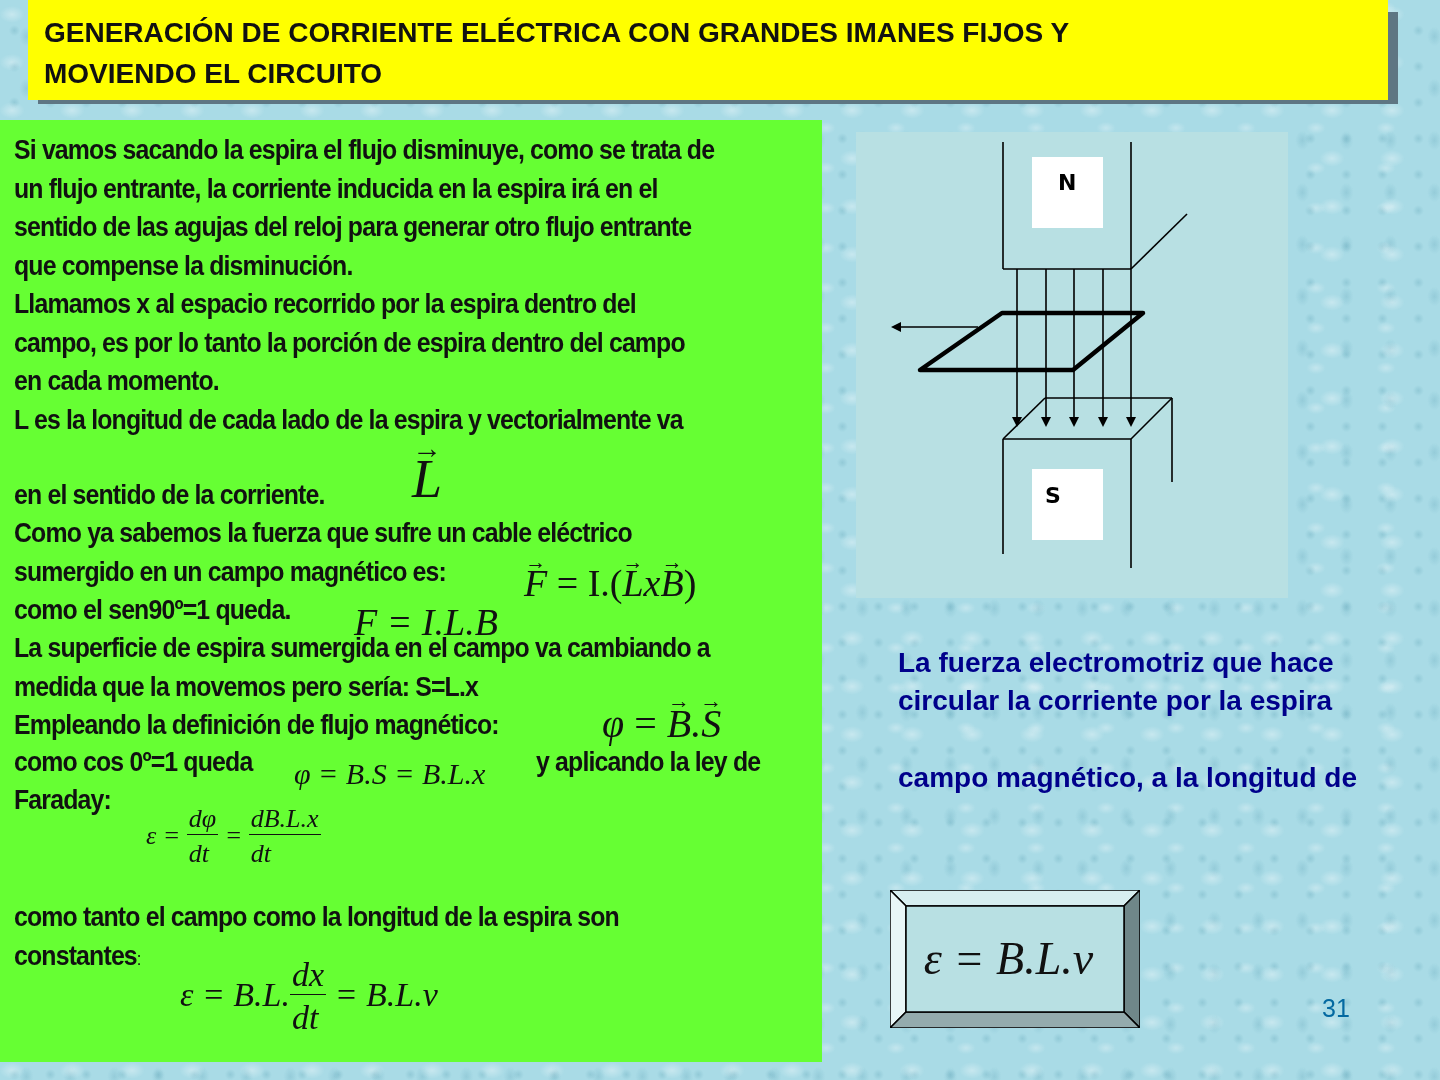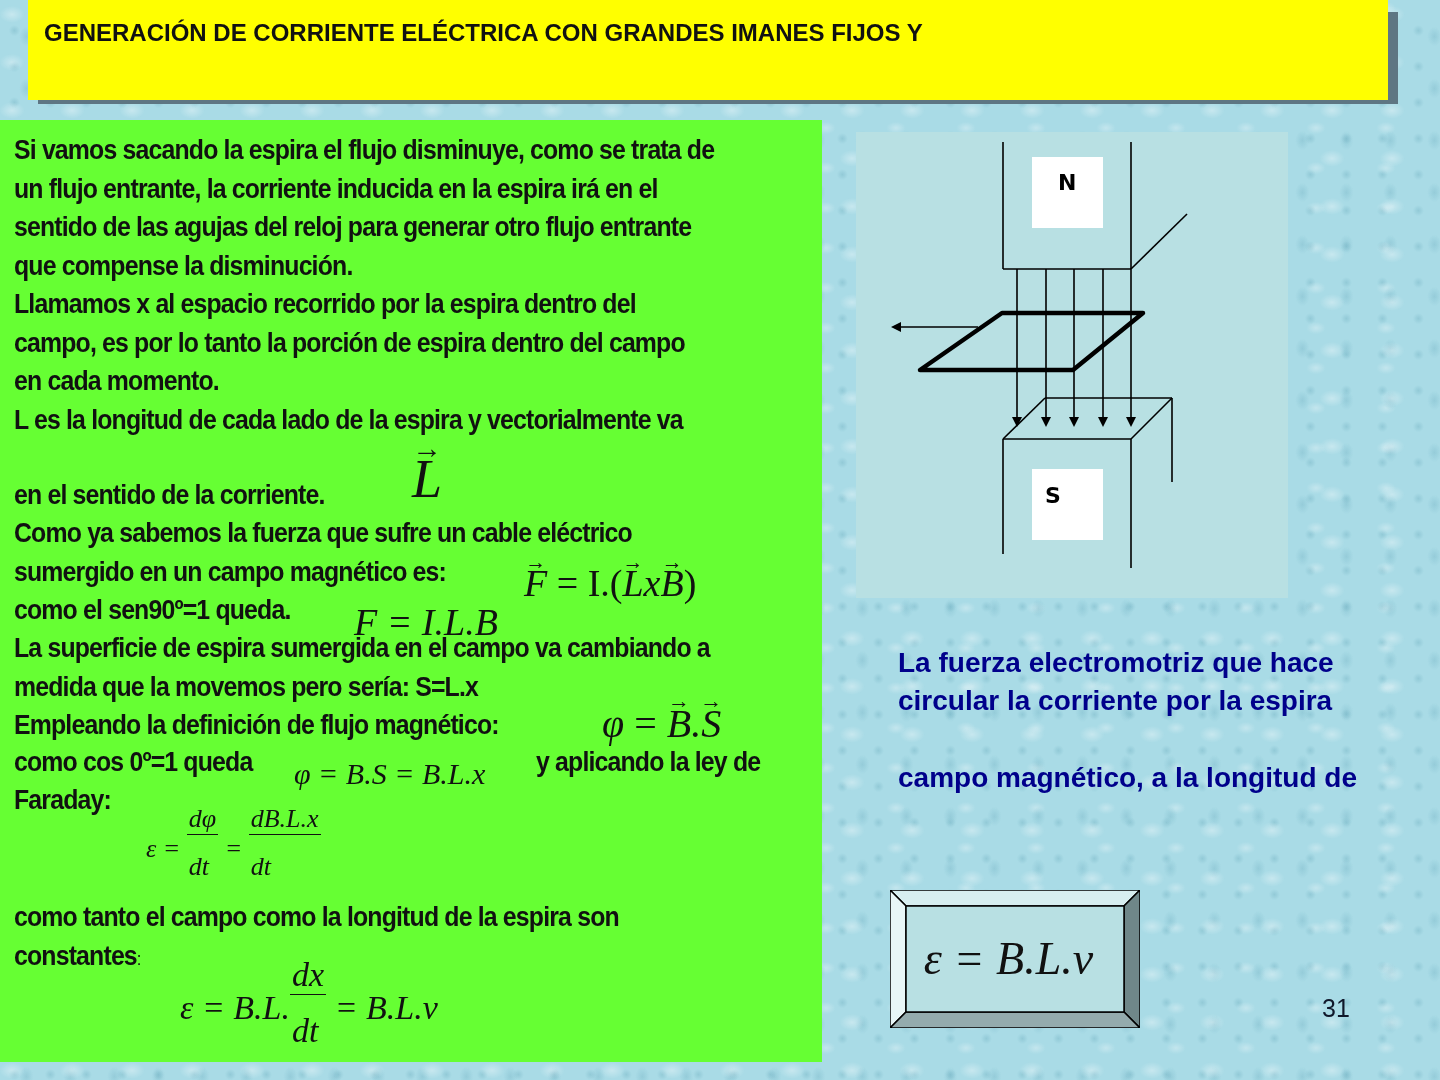--- a/index.html
+++ b/index.html
@@ -17,21 +17,21 @@
   .title-shadow {
     position:absolute; left:38px; top:12px; width:1360px; height:92px;
     background:#5e7683;
   }
   .title-box {
     position:absolute; left:28px; top:0; width:1360px; height:100px;
     background:#ffff00;
   }
   .title-text {
     position:absolute; left:44px; top:12px; width:1340px;
-    font-weight:bold; font-size:24px; line-height:41px; color:#111;
+    font-weight:bold; font-size:28px; line-height:41px; color:#111;
     margin:0;
   }
   .green-panel {
     position:absolute; left:0; top:120px; width:822px; height:942px;
     background:#66ff33;
   }
   .para {
     position:absolute; left:14px; color:#111;
     font-family:"Liberation Sans", sans-serif; font-weight:bold;
     font-size:27px; line-height:38.5px; letter-spacing:-0.9px;
@@ -41,49 +41,50 @@
     position:absolute; font-family:"Liberation Serif", serif; font-style:italic;
     color:#111; white-space:nowrap;
   }
   .vec { position:relative; display:inline-block; }
   .vec::before {
     content:"\2192"; position:absolute; left:50%; transform:translateX(-50%);
     font-style:normal; font-size:0.55em; top:-0.55em;
   }
   .frac { display:inline-block; vertical-align:middle; text-align:left; }
   .frac .num { display:block; padding:0 2px; }
-  .frac .den { display:block; border-top:1.5px solid #111; padding:17px 2px; }
+  .frac .den { display:block; border-top:1.5px solid #111; padding:4px 2px; }
   .diagram {
     position:absolute; left:856px; top:132px; width:432px; height:466px;
     background:#b8e0e3;
   }
   .right-text {
     position:absolute; left:894px; top:640px; width:560px;
     font-weight:bold; font-size:28px; line-height:38.3px; color:#00008b;
     margin:4px;
   }
   .result-box {
     position:absolute; left:890px; top:890px; width:250px; height:138px;
   }
   .result-inner {
     position:absolute; left:906px; top:908px; width:205px; height:100px;
     display:flex; align-items:center; justify-content:center;
     font-family:"Liberation Serif", serif; font-style:italic; font-size:46px; color:#111;
   }
   .page-number {
-    position:absolute; left:1322px; top:994px; font-size:25px; color:#0f172a;
+    position:absolute; left:1322px; top:994px; font-size:25px; color:#0369a1;
   }
 </style>
 </head>
 <body>
 
 <div class="title-shadow"></div>
 <div class="title-box"></div>
 <h1 class="title-text">
   <span>GENERACIÓN DE CORRIENTE ELÉCTRICA CON GRANDES IMANES FIJOS Y</span><br>
+  <span>MOVIENDO EL CIRCUITO</span>
 </h1>
 
 <div class="green-panel"></div>
 
 <div class="para" style="top:131px;">
   <div>Si vamos sacando la espira el flujo disminuye, como se trata de</div>
   <div>un flujo entrante, la corriente inducida en la espira irá en el</div>
   <div>sentido de las agujas del reloj para generar otro flujo entrante</div>
   <div>que compense la disminución.</div>
   <div>Llamamos x al espacio recorrido por la espira dentro del</div>

